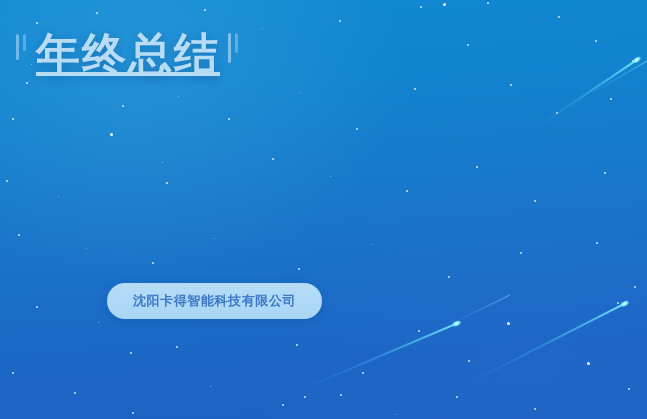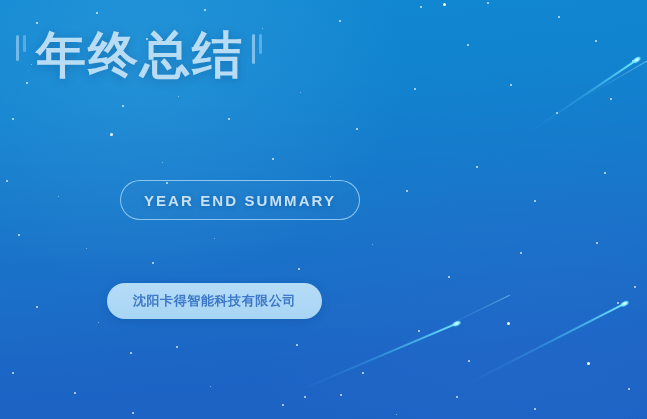--- a/index.html
+++ b/index.html
@@ -79,27 +79,28 @@
   
   #title-row {
     position: absolute;
     left: 16px;
     top: 30px;
     display: flex;
     align-items: center;
   }
   #title-text {
     font-family: "DejaVu Sans", "Liberation Sans", sans-serif;
-    font-size: 50px;
+    font-size: 44px;
     font-weight: bold;
     letter-spacing: 2px;
     line-height: 1;
     color: #b9dcf5;
     text-shadow: 0 2px 10px rgba(10,60,120,0.30);
     white-space: nowrap;
+    text-decoration: underline;
   }
   .tick-group {
     display: flex;
     align-items: flex-start;
     gap: 4px;
     height: 44px;
   }
   .tick-group.left { margin-right: 10px; padding-top: 4px; }
   .tick-group.right { margin-left: 8px; padding-top: 2px; }
   .tick {
@@ -265,21 +266,18 @@
       <div class="tick t1"></div>
       <div class="tick t2"></div>
     </div>
     <div id="title-text">年终总结</div>
     <div class="tick-group right">
       <div class="tick t3"></div>
       <div class="tick t4"></div>
     </div>
   </div>
 
-  <div id="english-pill">
-    <span id="english-text">YEAR END SUMMARY</span>
-  </div>
 
   <div id="company-pill">
     <span id="company-text">沈阳卡得智能科技有限公司</span>
   </div>
 
 </div>
 
 </body></html>

